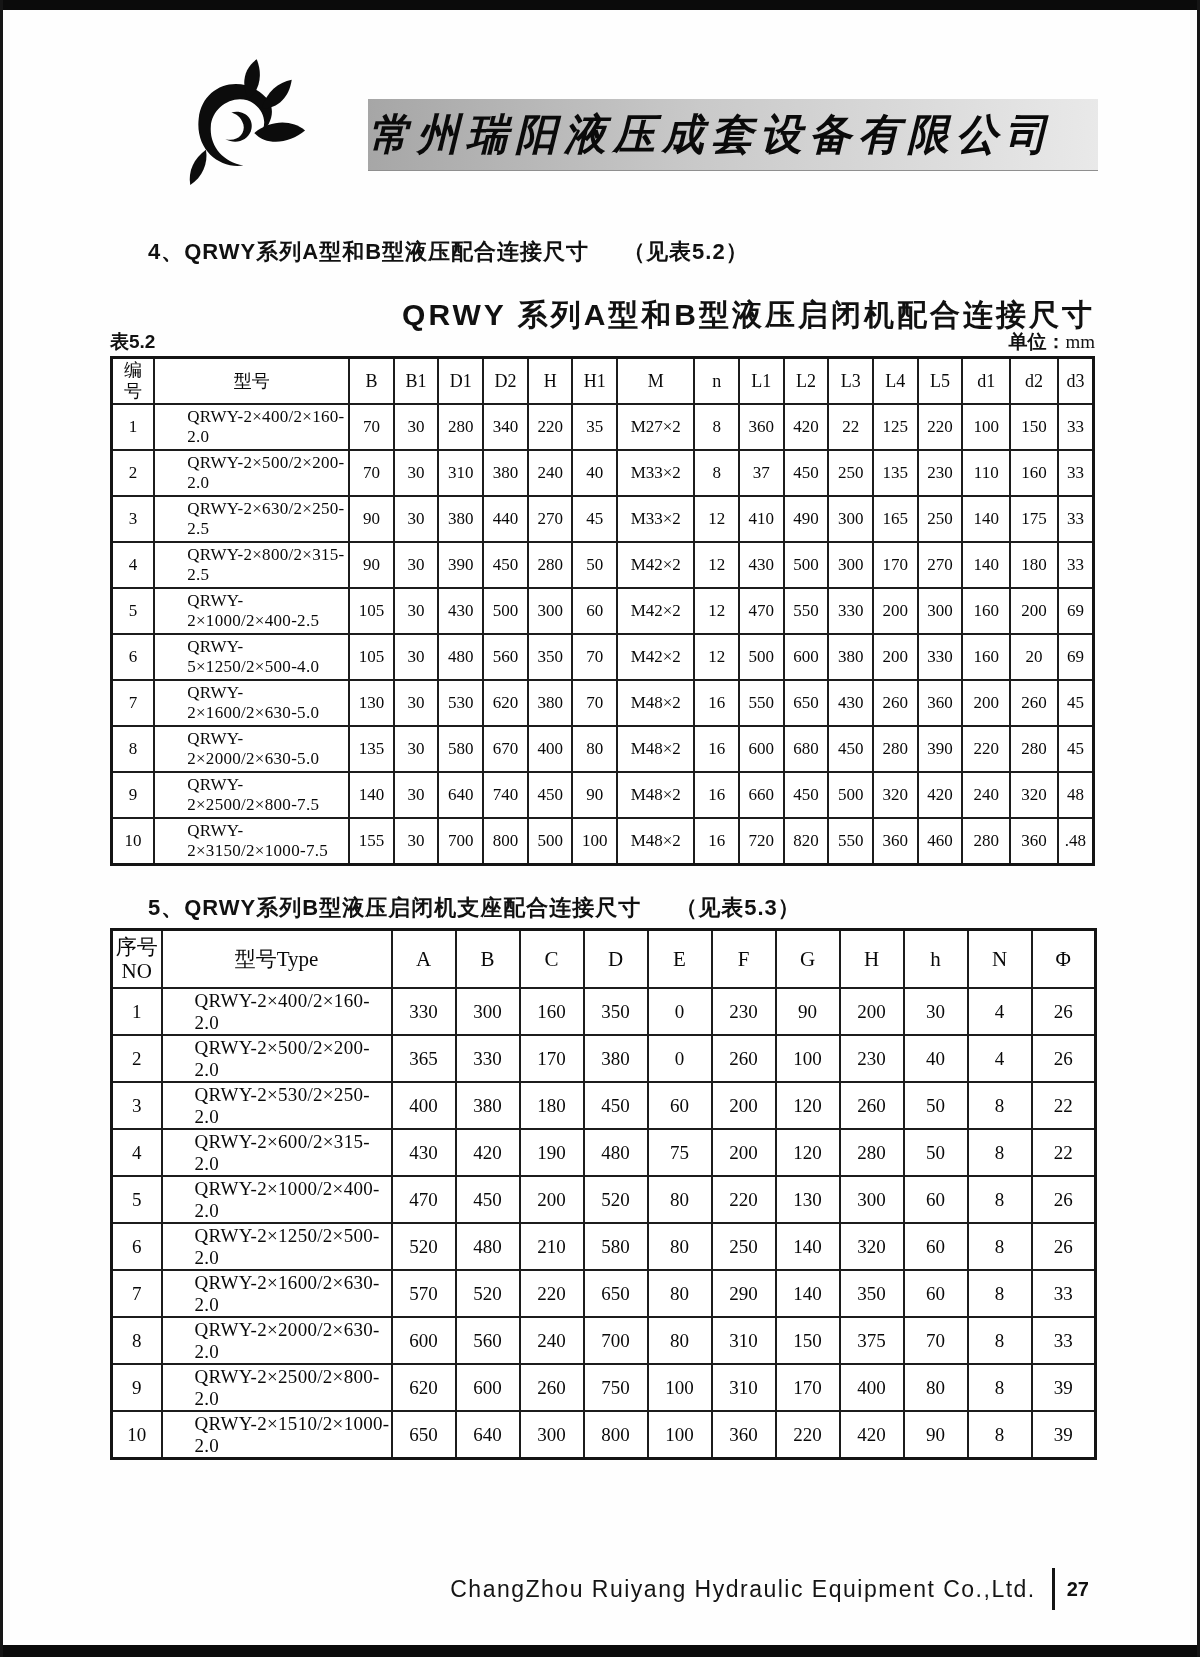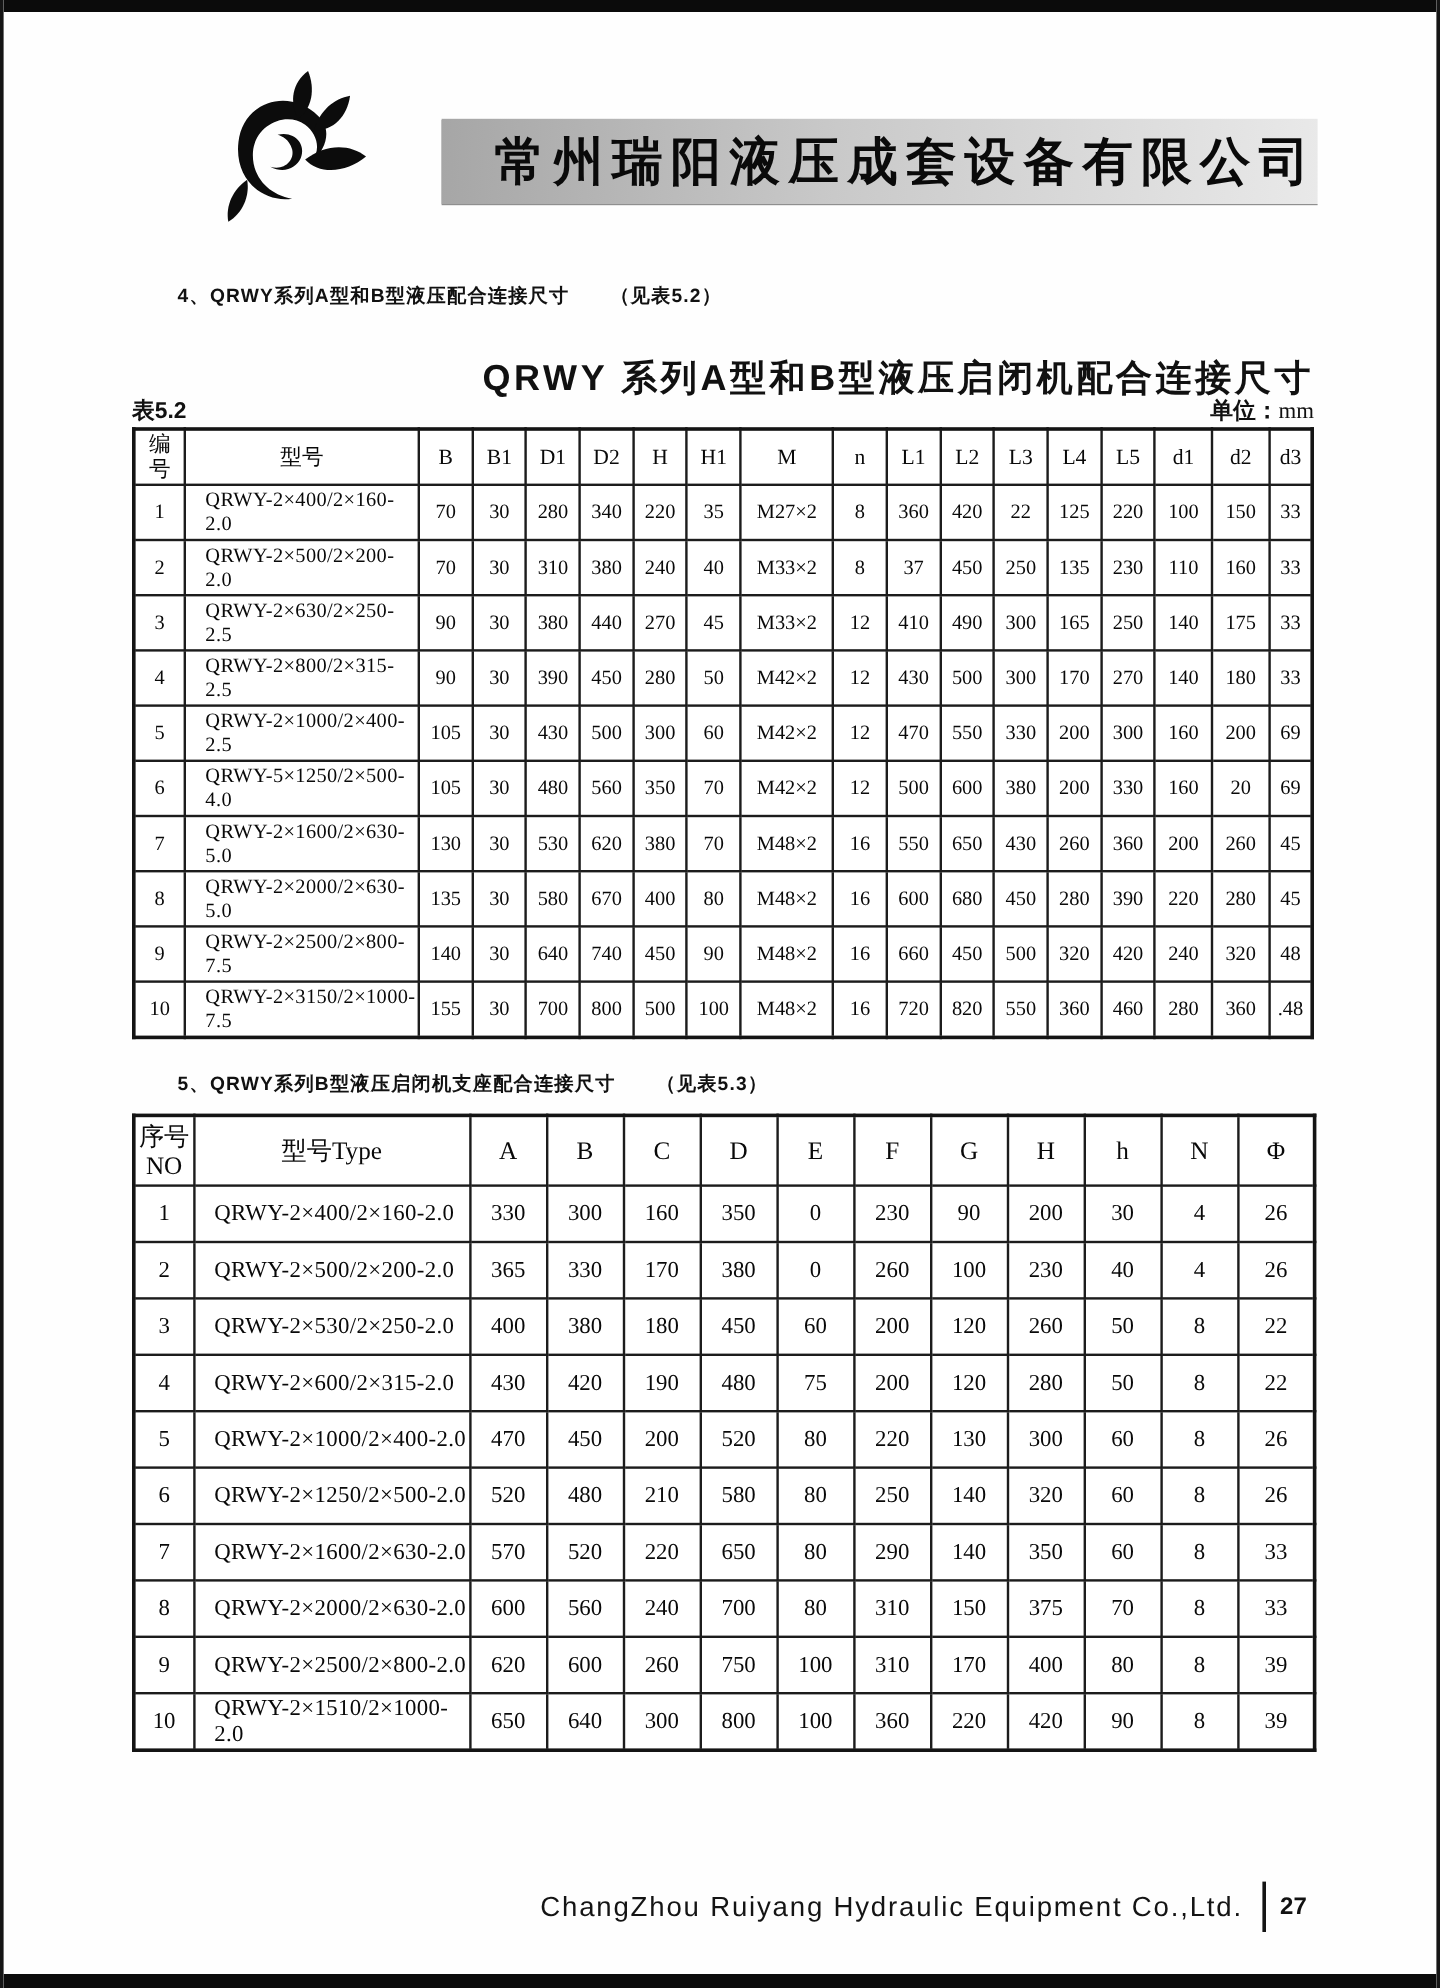--- a/index.html
+++ b/index.html
@@ -11,30 +11,31 @@
   }
   .bar{position:absolute;left:0;right:0;background:#0b0b0b;}
   .bar.top{top:0;height:10px;}
   .bar.bottom{bottom:0;height:12px;}
 
   
   .logo{position:absolute;left:148px;top:58px;width:180px;height:145px;}
   .banner{
     position:absolute;left:365px;top:99px;width:730px;height:71px;
     background:linear-gradient(93deg,#a6a6a6 0%,#c9c9c9 45%,#e9e9e9 100%);
-    display:flex;align-items:center;justify-content:flex-end;
+    display:flex;align-items:center;justify-content:flex-start;
     box-shadow:0 1px 0 #8f8f8f;
+    font-style:italic;
   }
   .banner .cn{
     font-family:"Liberation Serif",serif;font-weight:bold;font-size:42px;
     letter-spacing:7px;color:#0a0a0a;transform:scaleY(1.02);white-space:nowrap;
   }
 
   
-  .sec-heading{position:absolute;left:145px;font-size:16px;font-weight:bold;
+  .sec-heading{position:absolute;left:145px;font-size:22px;font-weight:bold;
     letter-spacing:1px;white-space:nowrap;}
   .sec-heading .ref{margin-left:34px;font-weight:bold;}
   #sec4-heading{top:237px;}
   #sec5-heading{top:893px;}
 
   .table-title{position:absolute;left:107px;width:985px;top:295px;text-align:right;
     font-size:30px;font-weight:bold;letter-spacing:3px;}
 
   .caption-row{position:absolute;left:107px;width:985px;top:331px;height:24px;
     display:flex;justify-content:space-between;align-items:flex-end;}
@@ -49,21 +50,21 @@
   #table2-wrap{top:928px;}
   table{border-collapse:collapse;table-layout:fixed;width:100%;
     border:3px solid #141414;background:#fff;}
   th,td{border:2px solid #1c1c1c;text-align:center;vertical-align:middle;
     font-family:"Liberation Serif",serif;color:#090909;overflow:hidden;padding:0;}
   th{font-weight:normal;line-height:1.15;white-space:pre-line;}
   #table1 th{height:44px;font-size:18px;}
   #table1 td{height:44px;font-size:17px;}
   #table2 th{height:56px;font-size:21px;}
   #table2 td{height:45px;font-size:19px;}
-  td.model{text-align:left;padding-left:16px;letter-spacing:0.3px;}
+  td.model{text-align:left;padding-left:32px;letter-spacing:0.3px;}
 
   
   .footer{position:absolute;right:108px;top:1568px;display:flex;align-items:center;}
   .footer .co{font-size:23px;letter-spacing:1.5px;color:#141414;}
   .footer .divider{width:3px;height:42px;background:#141414;margin:0 12px 0 16px;}
   .footer .pageno{font-family:Liberation Sans, sans-serif;font-weight:bold;font-size:20px;}
 </style>
 </head>
 <body>
 

